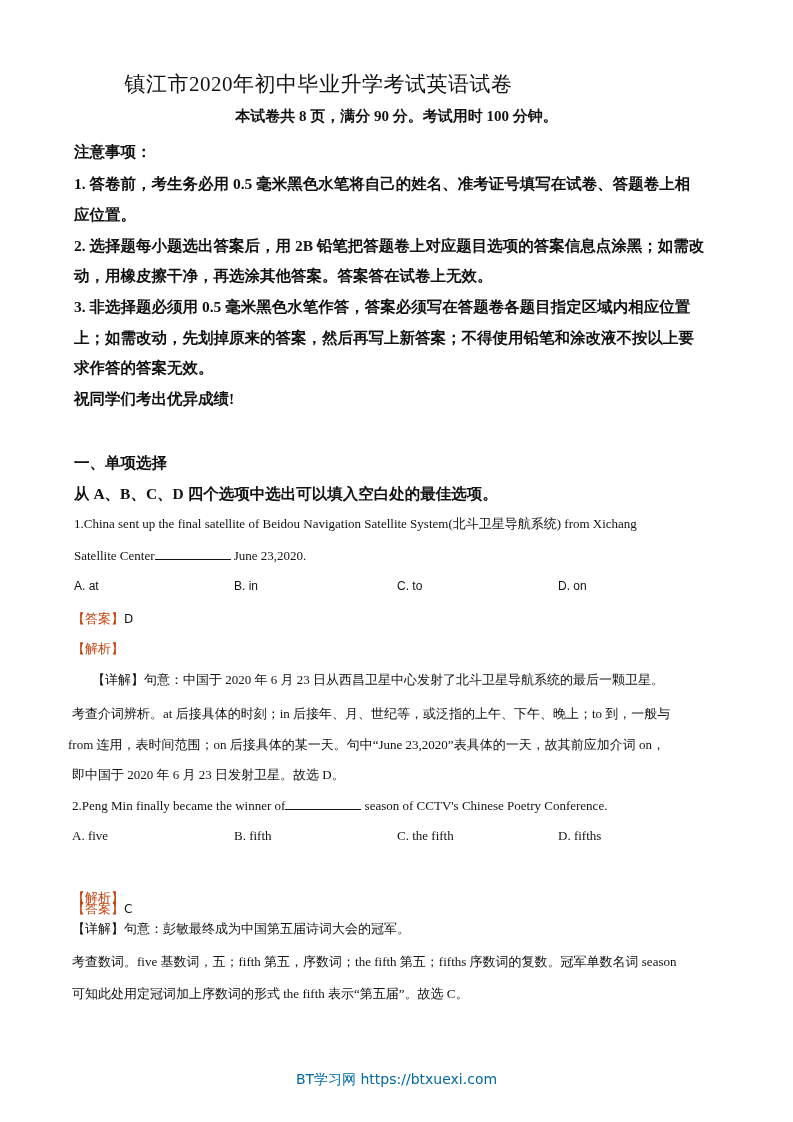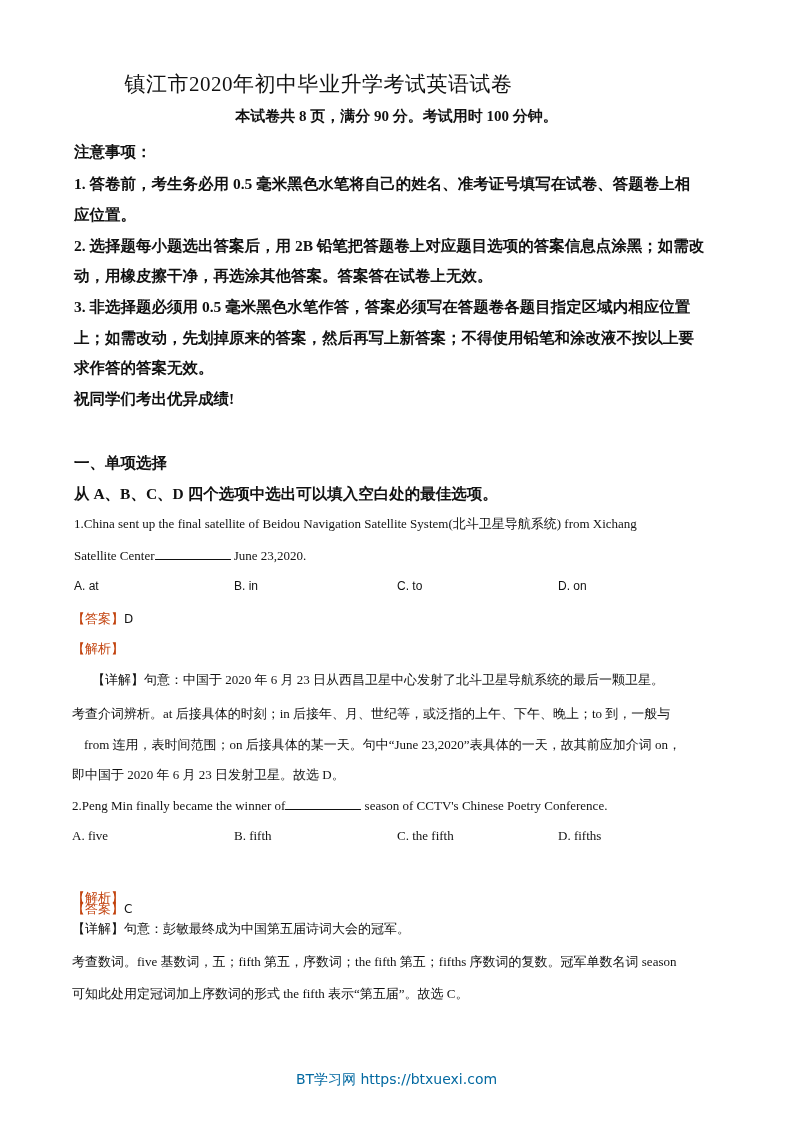--- a/index.html
+++ b/index.html
@@ -46,21 +46,21 @@
   <div class="abs opt optsans" style="left:234px;top:579px;">B. in</div>
   <div class="abs opt optsans" style="left:397px;top:579px;">C. to</div>
   <div class="abs opt optsans" style="left:558px;top:579px;">D. on</div>
 
   <div class="abs" style="left:72px;top:609px;">
     <span class="blue">【答案】</span><span class="sans">D</span>
   </div>
   <div class="abs blue" style="left:72px;top:640px;">【解析】</div>
   <div class="abs body" style="left:72px;top:671px;margin-left:20px;">【详解】句意：中国于 2020 年 6 月 23 日从西昌卫星中心发射了北斗卫星导航系统的最后一颗卫星。</div>
   <div class="abs body" style="left:72px;top:705px;">考查介词辨析。at 后接具体的时刻；in 后接年、月、世纪等，或泛指的上午、下午、晚上；to 到，一般与</div>
-  <div class="abs body" style="left:84px;top:736px;text-align:right;">from 连用，表时间范围；on 后接具体的某一天。句中“June 23,2020”表具体的一天，故其前应加介词 on，</div>
+  <div class="abs body" style="left:68px;top:736px;text-align:right;">from 连用，表时间范围；on 后接具体的某一天。句中“June 23,2020”表具体的一天，故其前应加介词 on，</div>
   <div class="abs body" style="left:72px;top:766px;">即中国于 2020 年 6 月 23 日发射卫星。故选 D。</div>
 
   <div class="abs body" style="left:72px;top:797px;">
     <span>2.Peng Min finally became the winner of</span><span class="blank"></span><span> season of CCTV's Chinese Poetry Conference.</span>
   </div>
   <div class="abs opt" style="left:72px;top:828px;">A.   five</div>
   <div class="abs opt" style="left:234px;top:828px;">B.   fifth</div>
   <div class="abs opt" style="left:397px;top:828px;">C.   the fifth</div>
   <div class="abs opt" style="left:558px;top:828px;">D.   fifths</div>
 

